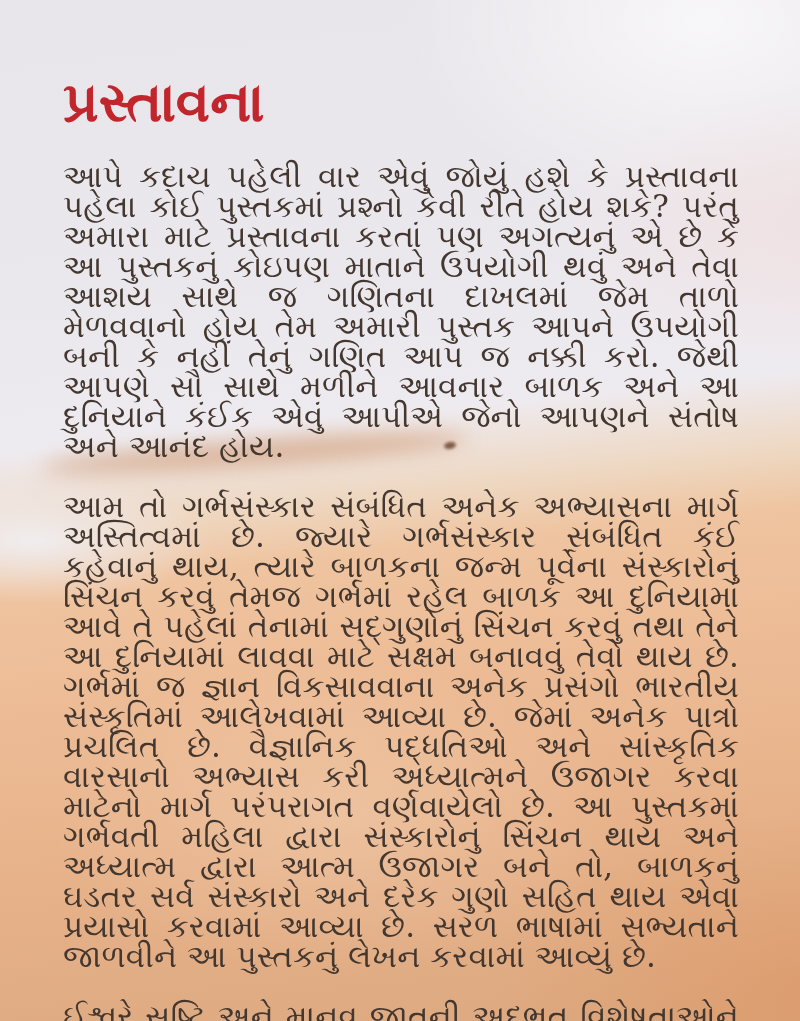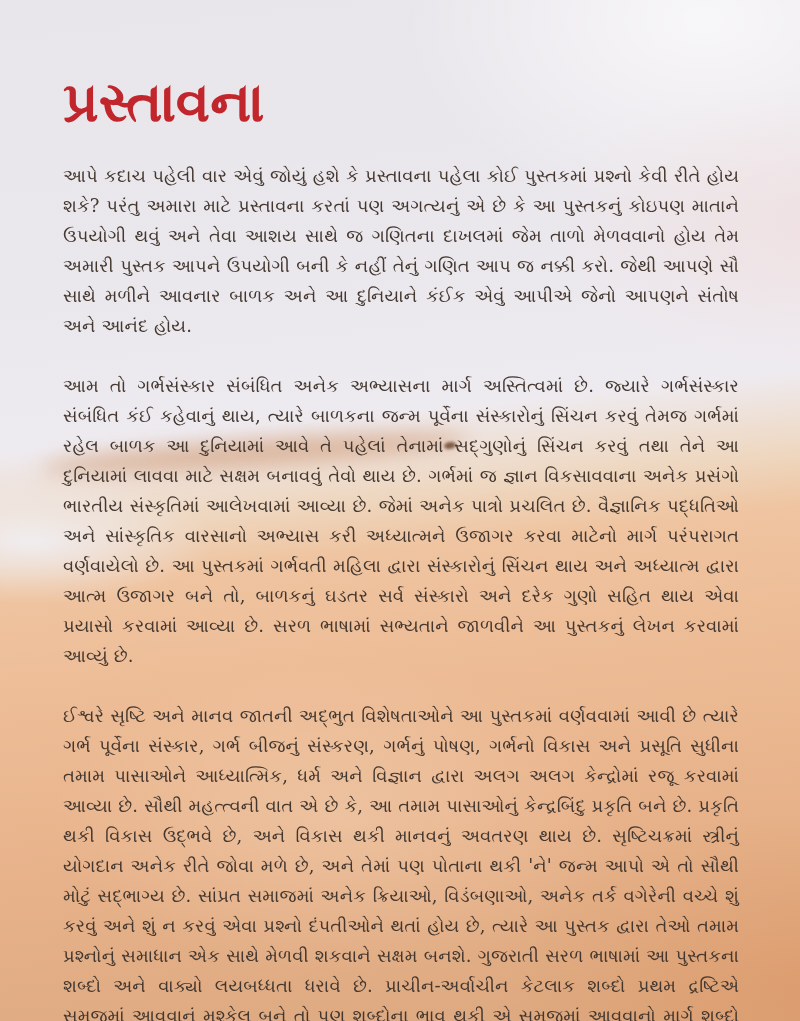--- a/index.html
+++ b/index.html
@@ -62,21 +62,21 @@
   }
   .doc-title {
     font-family: "DejaVu Sans", sans-serif;
     font-weight: bold;
     font-size: 55px;
     line-height: 1.1;
     color: #c1262c;
     margin: 0 0 28px 0;
   }
   .doc-paragraph {
-    font-size: 18px;
+    font-size: 31px;
     line-height: 30px;
     color: #43372f;
     text-align: justify;
     margin: 0 0 30px 0;
     letter-spacing: 0.1px;
     text-rendering: optimizeLegibility;
   }
   .doc-paragraph:last-child {
     margin-bottom: 0;
   }

